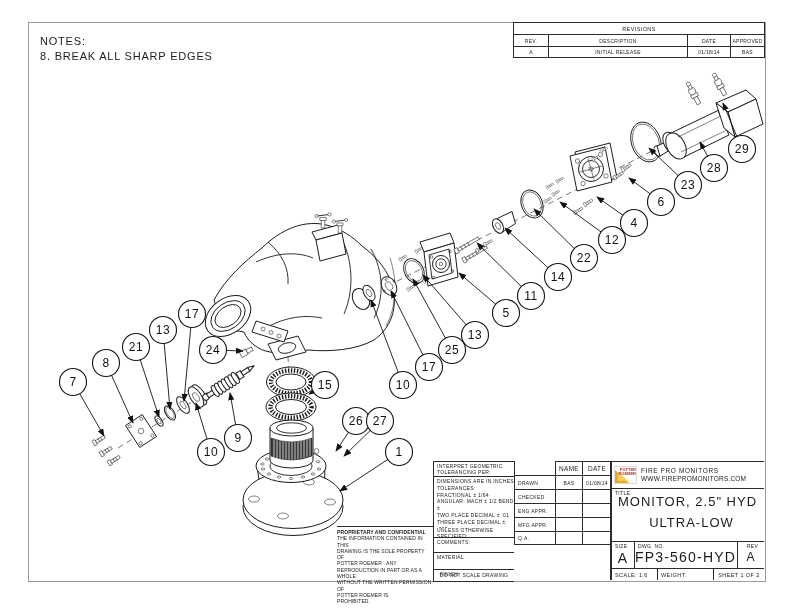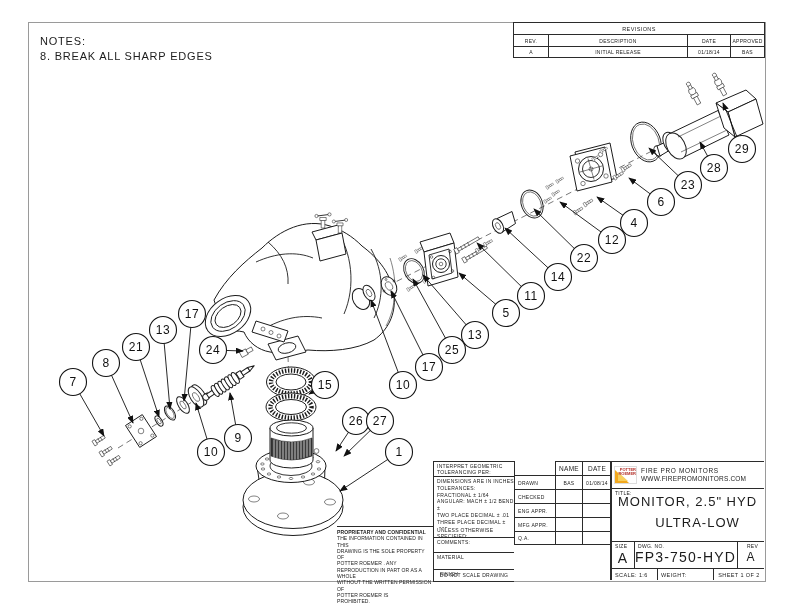--- a/index.html
+++ b/index.html
@@ -555,31 +555,31 @@
       </div>
       <div style="line-height:8.5px;">
         <div class="f6" style="letter-spacing:.6px;">FIRE PRO MONITORS</div>
         <div class="f6" style="letter-spacing:.2px;">WWW.FIREPROMONITORS.COM</div>
       </div>
     </div>
     <div class="cell topleft" style="left:0;top:27px;width:153px;height:53px;border-right:none;">
       <span class="f5">TITLE:</span>
     </div>
 
-    <div class="abs" id="title-big2" style="left:10px;top:54px;width:153px;text-align:center;font-size:13px;letter-spacing:1px;">ULTRA-LOW</div>
+    <div class="abs" id="title-big2" style="left:4px;top:54px;width:153px;text-align:center;font-size:13px;letter-spacing:1px;">ULTRA-LOW</div>
     <div class="abs" style="left:0;top:33px;width:153px;text-align:center;font-size:13px;letter-spacing:1px;">MONITOR, 2.5" HYD</div>
 
     <div class="cell topleft" style="left:0;top:80px;width:23px;height:27px;">
       <span class="f5">SIZE</span>
     </div>
     <div class="abs bigA" style="left:0;top:89px;width:23px;text-align:center;">A</div>
     <div class="cell topleft" style="left:23px;top:80px;width:103px;height:27px;">
       <span class="f5">DWG.  NO.</span>
     </div>
-    <div class="abs" id="dwgno" style="left:23px;top:88px;width:103px;text-align:center;">FP3-750-HYD</div>
+    <div class="abs" id="dwgno" style="left:23px;top:88px;width:103px;text-align:center;">FP3-560-HYD</div>
     <div class="cell topleft" style="left:126px;top:80px;width:27px;height:27px;border-right:none;justify-content:center;">
       <span class="f5">REV</span>
     </div>
     <div class="abs" style="left:126px;top:89px;width:27px;text-align:center;font-size:12px;">A</div>
 
     <div class="cell left f55" style="left:0;top:107px;width:46px;height:12px;border-bottom:none;">SCALE: 1:6</div>
     <div class="cell left f55" style="left:46px;top:107px;width:56px;height:12px;border-bottom:none;">WEIGHT:</div>
     <div class="cell f55" style="left:102px;top:107px;width:51px;height:12px;border-bottom:none;border-right:none;">SHEET 1 OF 2</div>
   </div>
 </div>

